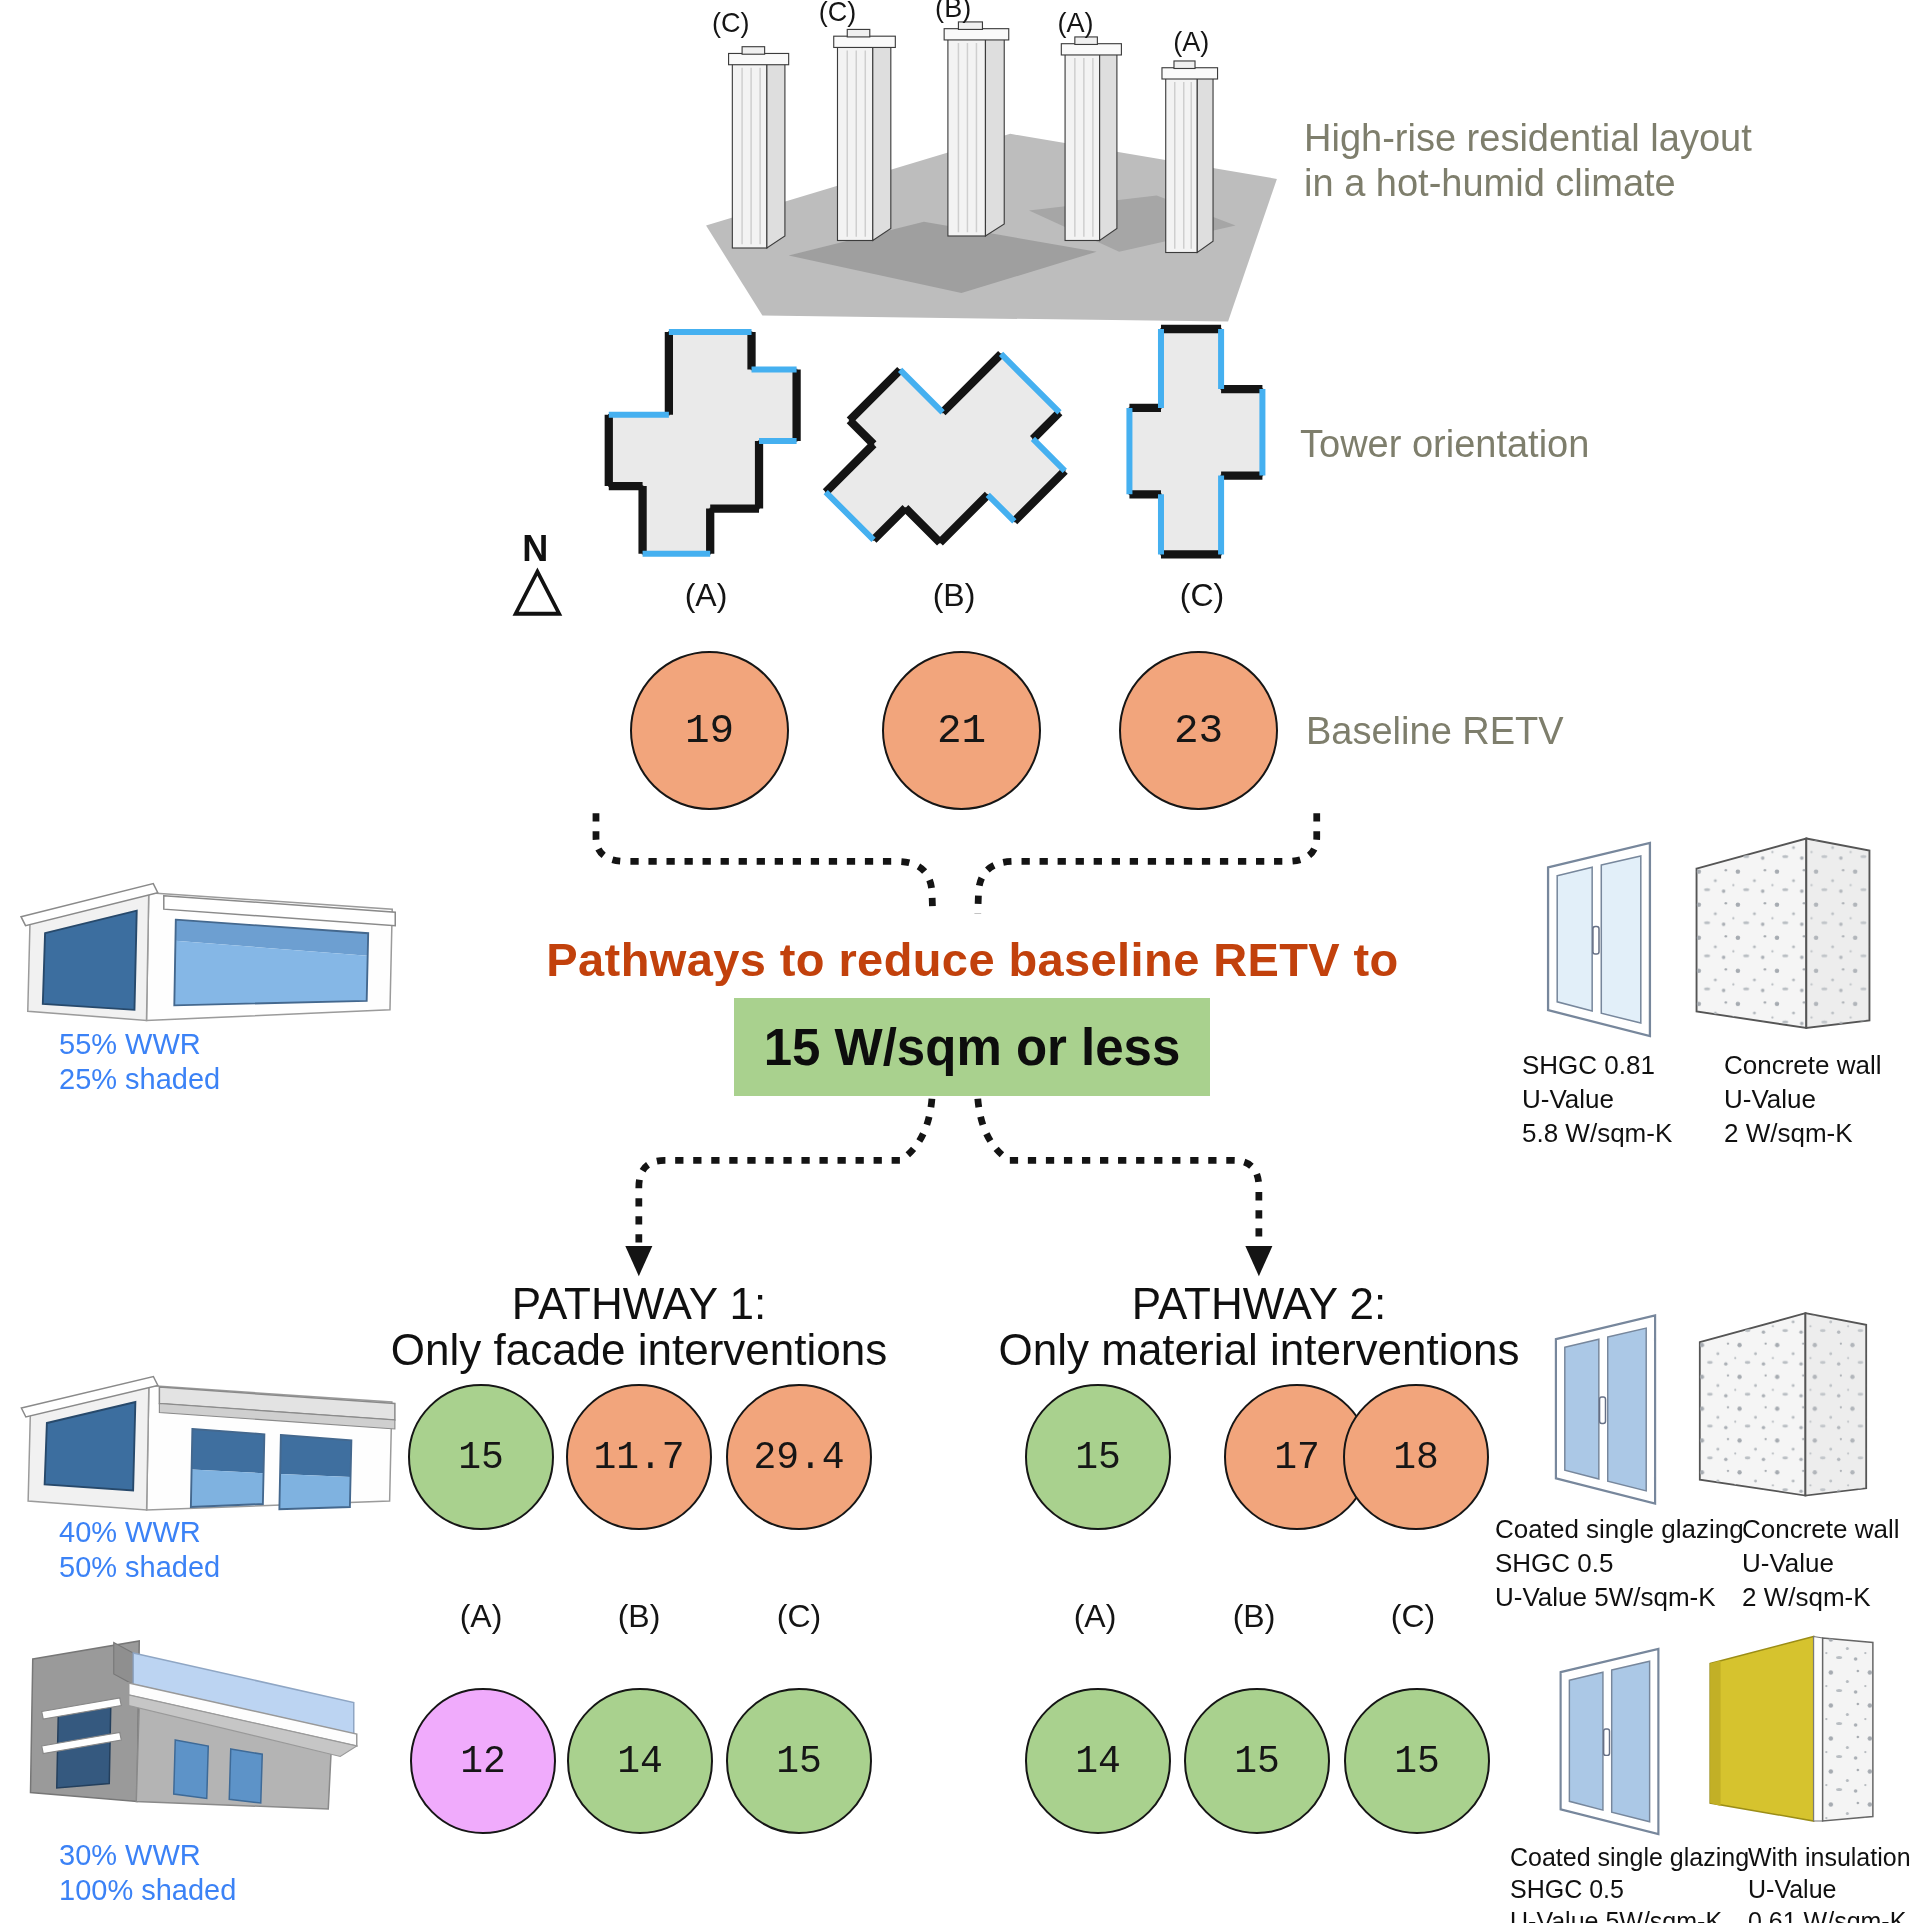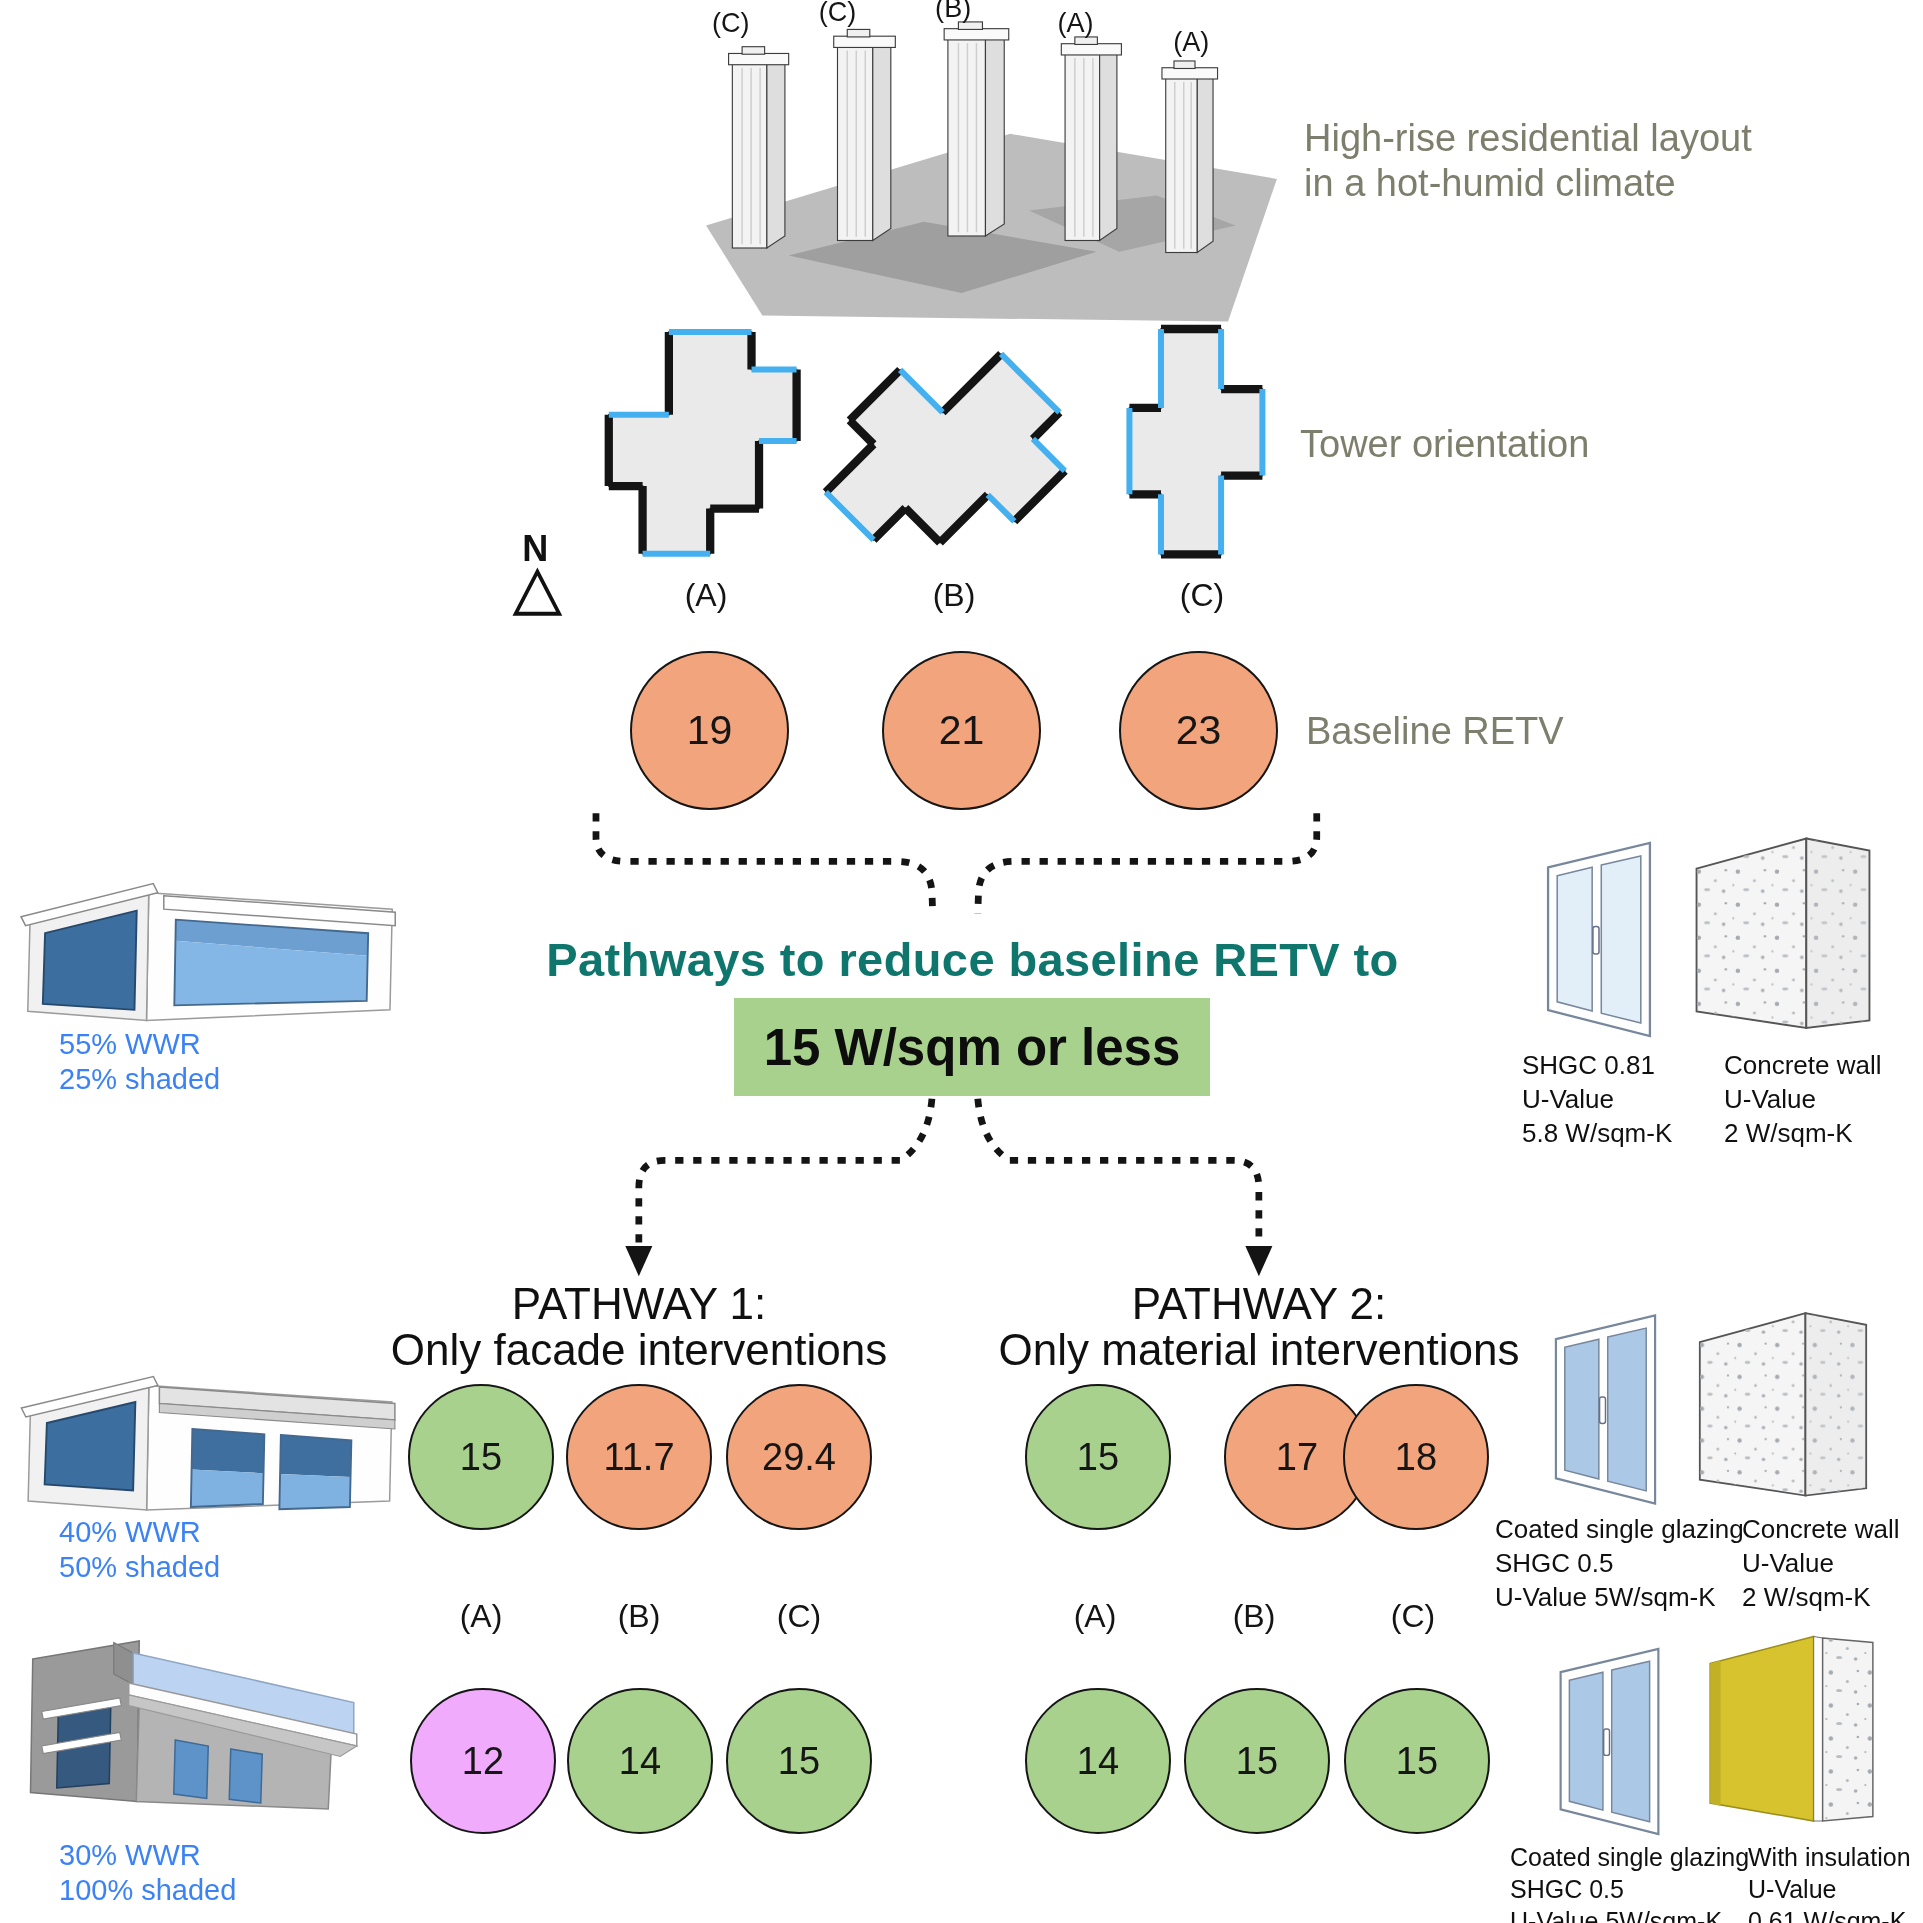--- a/index.html
+++ b/index.html
@@ -4,26 +4,26 @@
 <style>
   html,body{margin:0;padding:0;}
   body{
     width:1924px;height:1924px;position:relative;background:#ffffff;overflow:hidden;
     font-family:"Liberation Sans", sans-serif;color:#141414;
   }
   .abs{position:absolute;}
   .olive{color:#7E7E6C;font-size:38px;line-height:45px;}
   .circle{
     border-radius:50%;border:2.3px solid #161616;display:flex;align-items:center;justify-content:center;
-    box-sizing:border-box;color:#161616;
+    box-sizing:border-box;color:#161616;font-family:Liberation Mono, monospace;
   }
   .circle.big{width:159px;height:159px;font-size:41px;}
   .circle.med{width:146px;height:146px;font-size:38px;}
   .letter{width:90px;text-align:center;font-size:32px;color:#141414;}
-  .goal-heading{width:999px;text-align:center;font-size:47px;font-weight:700;color:#0f766e;letter-spacing:0.4px;}
+  .goal-heading{width:999px;text-align:center;font-size:47px;font-weight:700;color:#c2410c;letter-spacing:0.4px;}
   .goal-badge{width:476px;height:98px;background:#A9D18E;display:flex;align-items:center;justify-content:center;
     font-size:51px;font-weight:700;color:#0d0d0d;}
   .pw-head{width:616px;text-align:center;font-size:44px;line-height:46px;color:#101010;}
   .bld-label{font-size:29px;line-height:35px;color:#3b82f6;}
   .mat-label{font-size:26px;line-height:34px;color:#101010;}
   svg text{font-family:"Liberation Sans", sans-serif;}
 </style>
 </head>
 <body>
 

